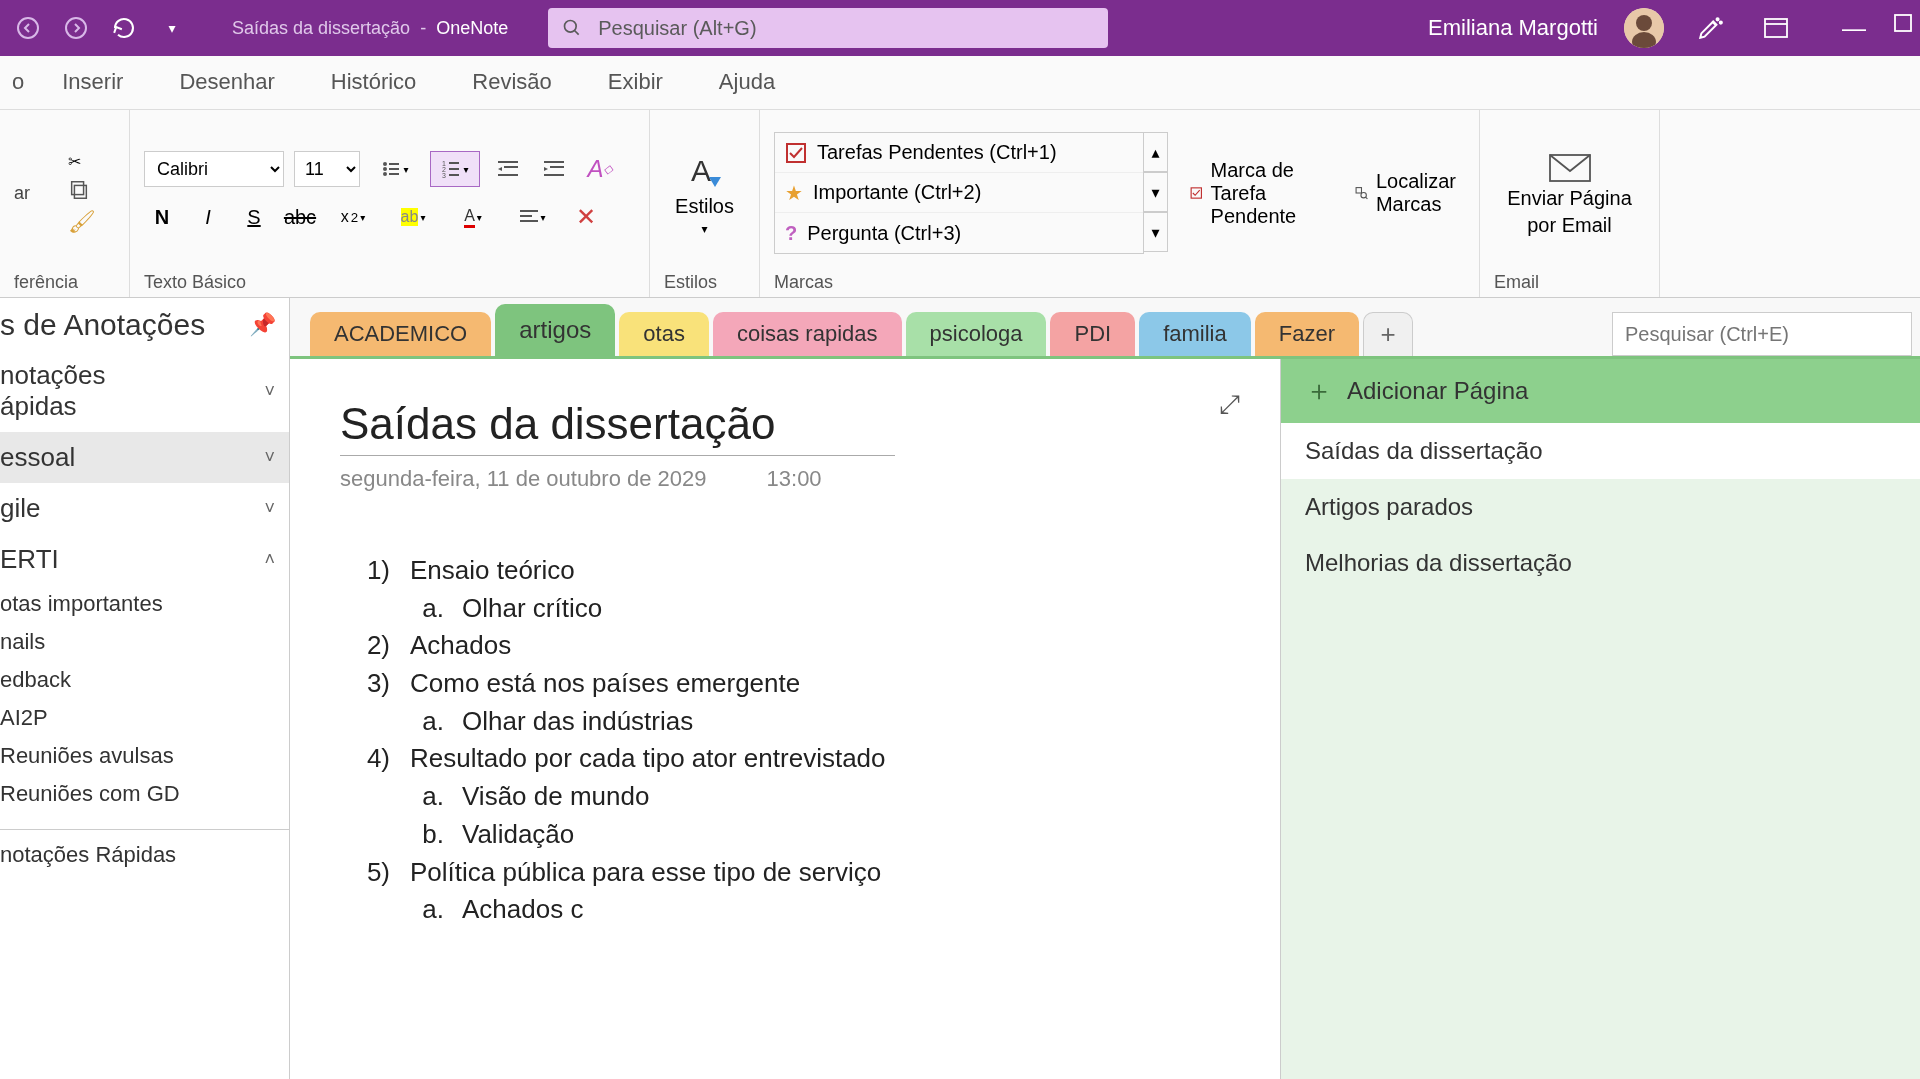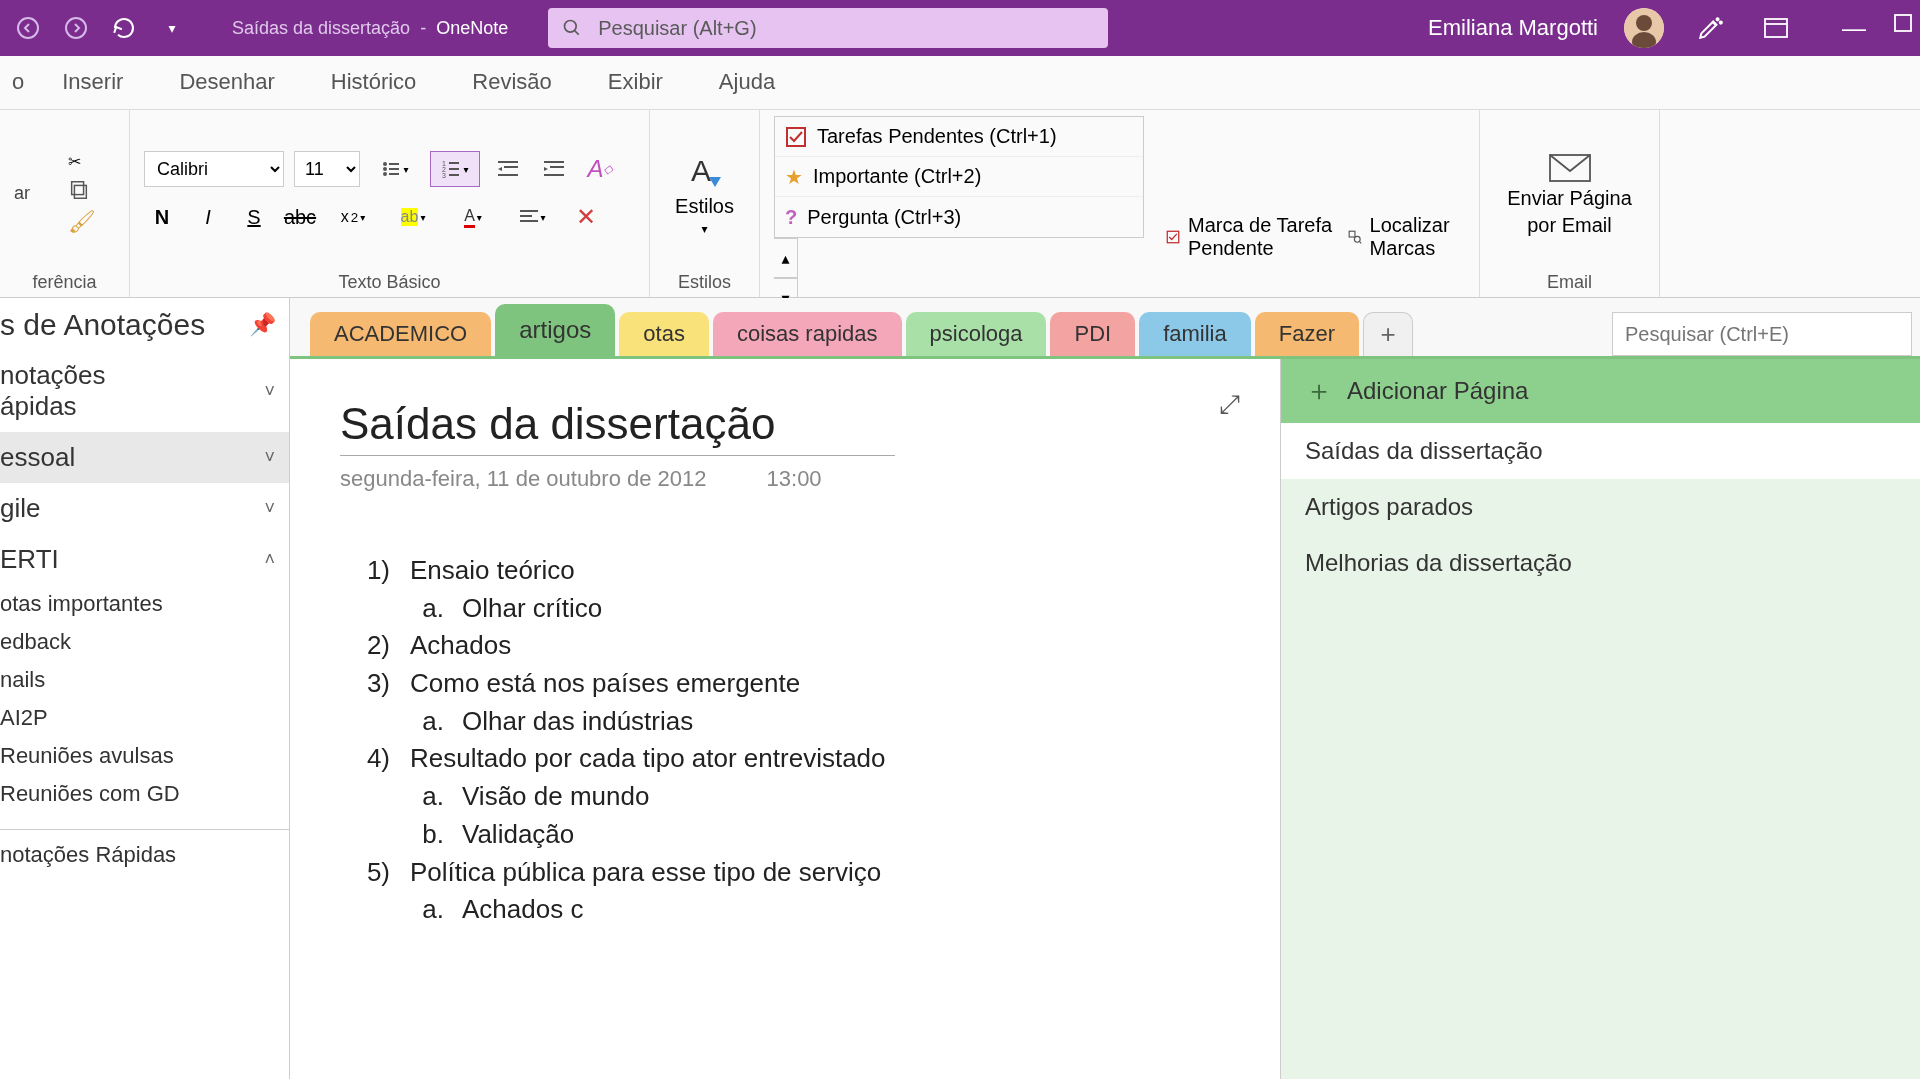--- a/index.html
+++ b/index.html
@@ -20,21 +20,21 @@
 .titlebar .win-btns { display: flex; gap: 28px; margin-left: 20px; }
 
 
 .ribbon-tabs { height: 54px; background: #fafafa; border-bottom: 1px solid #ddd; display: flex; align-items: flex-end; padding-left: 8px; gap: 0; }
 .ribbon-tab { padding: 14px 28px 10px; font-size: 22px; color: #555; cursor: pointer; border-bottom: 4px solid transparent; }
 .ribbon-tab.active { color: #7b2d8e; border-bottom-color: #7b2d8e; }
 
 
 .ribbon { height: 188px; background: #fafafa; border-bottom: 1px solid #ccc; display: flex; }
 .ribbon-group { border-right: 1px solid #ddd; padding: 6px 14px 4px; display: flex; flex-direction: column; justify-content: space-between; }
-.ribbon-group-label { text-align: center; font-size: 18px; color: #555; padding-top: 2px; }
+.ribbon-group-label { text-align: left; font-size: 18px; color: #555; padding-top: 2px; }
 .ribbon-controls { flex: 1; display: flex; align-items: center; gap: 8px; }
 
 .clipboard-group { width: 130px; }
 .clip-stack { display: flex; flex-direction: column; gap: 8px; align-items: flex-start; padding-left: 30px;}
 
 .text-group { width: 520px; }
 .text-rows { display: flex; flex-direction: column; gap: 12px; width: 100%; }
 .text-row { display: flex; align-items: center; gap: 10px; }
 .font-select { width: 140px; height: 36px; border: 1px solid #ccc; background: #fff; font-size: 18px; padding: 0 8px; }
 .size-select { width: 66px; height: 36px; border: 1px solid #ccc; background: #fff; font-size: 18px; padding: 0 6px; }
@@ -43,21 +43,21 @@
 .bullets-active { border: 1px solid #a868c4; background: #f0e0f8; }
 
 .styles-group { width: 110px; }
 .styles-stack { display: flex; flex-direction: column; align-items: center; gap: 4px; }
 
 .tags-group { width: 430px; }
 .tags-list { border: 1px solid #ccc; width: 370px; }
 .tag-row { height: 40px; display: flex; align-items: center; gap: 10px; padding: 0 10px; font-size: 20px; border-bottom: 1px solid #eee; }
 .tag-scroll { width: 24px; display: flex; flex-direction: column; }
 .tag-spin { height: 40px; border: 1px solid #ccc; border-left: none; display: flex; align-items: center; justify-content: center; cursor: pointer; }
-.tags-wrap { display: flex; flex-direction: column; }
+.tags-wrap { display: flex; }
 .tags-side { display: flex; flex-direction: row; gap: 10px; margin-left: 14px; }
 .tags-side-row { display: flex; align-items: center; gap: 8px; font-size: 20px; }
 
 .email-group { width: 180px; }
 .email-stack { display: flex; flex-direction: column; align-items: center; gap: 4px; }
 
 
 .main { display: flex; height: calc(1079px - 56px - 54px - 188px); }
 
 
@@ -374,22 +374,22 @@
         </div>
         <div class="sidebar-sec">
           <span style="white-space:pre-line">gile</span>
           <span class="chev">˅</span>
         </div>
         <div class="sidebar-sec">
           <span style="white-space:pre-line">ERTI</span>
           <span class="chev">˄</span>
         </div>
         <div class="sidebar-sub">otas importantes</div>
+        <div class="sidebar-sub">nails</div>
         <div class="sidebar-sub">edback</div>
-        <div class="sidebar-sub">nails</div>
         <div class="sidebar-sub">AI2P</div>
         <div class="sidebar-sub">Reuniões avulsas</div>
         <div class="sidebar-sub">Reuniões com GD</div>
       </div>
     <div style="border-top:1px solid #ccc;margin-top:16px;padding-top:12px" class="sidebar-sub">notações Rápidas</div>
   </div>
 
   <div class="content-col">
     <div class="section-tabs">
       <div id="sec-tabs-host" style="display:flex;gap:4px;align-items:flex-end">
@@ -404,21 +404,21 @@
         </div>
       <div class="sec-tab tab-plus">+</div>
       <input class="page-search" style="position: static; margin-left: auto; margin-right: 8px;" placeholder="Pesquisar (Ctrl+E)">
     </div>
 
     <div class="note-row">
       <div class="note-body">
         <span class="expand-icon">⤢</span>
         <div class="note-title">Saídas da dissertação</div>
         <div class="note-meta">
-          <span>segunda-feira, 11 de outubro de 2012</span>
+          <span>segunda-feira, 11 de outubro de 2029</span>
           <span>13:00</span>
         </div>
         <div class="note-content" id="note-content">
             <div class="lvl1">
               <span class="num">1)</span>
               <span>Ensaio teórico</span>
             </div>
             <div class="lvl2">
               <span class="num">a.</span>
               <span>Olhar crítico</span>

